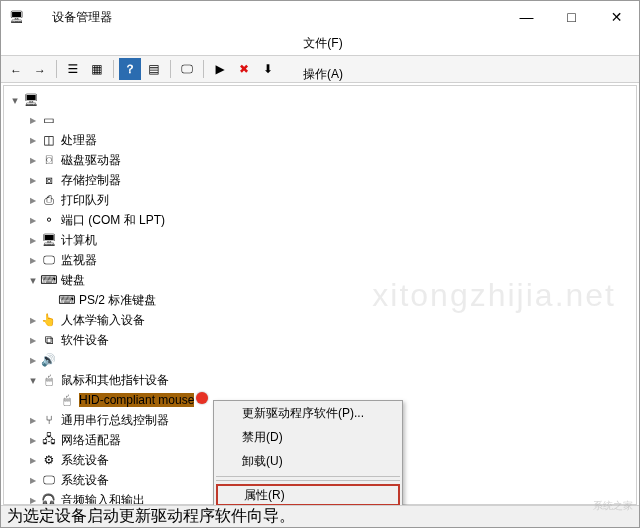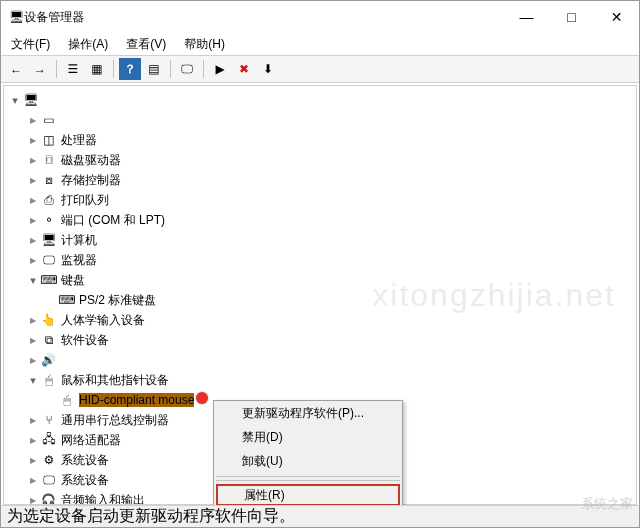--- a/index.html
+++ b/index.html
@@ -1,23 +1,23 @@
 <!DOCTYPE html>
 <html><head>
 <meta charset="utf-8">
 <style>
 * { margin: 0; padding: 0; box-sizing: border-box; font-family: "Microsoft YaHei", "Segoe UI", sans-serif; }
 body { width: 640px; height: 528px; background: #fff; border: 1px solid #999; position: relative; overflow: hidden; font-size: 12px; }
 
 .titlebar { height: 32px; display: flex; align-items: center; padding-left: 8px; }
-.titlebar .title { font-size: 12px; }
+.titlebar .title { font-size: 12px; margin-left: 28px; }
 .titlebar .win-controls { margin-left: auto; display: flex; }
 .titlebar .win-btn { width: 45px; height: 32px; display: flex; align-items: center; justify-content: center; font-size: 14px; }
 
-.menubar { height: 22px; display: flex; align-items: center; padding-left: 6px; gap: 10px; font-size: 12px; }
+.menubar { height: 22px; display: flex; align-items: center; padding-left: 6px; gap: 10px; font-size: 12px; flex-direction: column; }
 .menubar .menu-item { padding: 2px 4px; }
 
 .toolbar { height: 28px; border-top: 1px solid #d0d0d0; border-bottom: 1px solid #d0d0d0; display: flex; align-items: center; padding-left: 4px; gap: 2px; background: #f5f5f5; }
 .toolbar .sep { width: 1px; height: 18px; background: #c0c0c0; margin: 0 3px; }
 .toolbar .tb-btn { width: 22px; height: 22px; display: flex; align-items: center; justify-content: center; border: 1px solid transparent; }
 
 .tree-area { position: absolute; top: 84px; left: 2px; right: 2px; bottom: 22px; overflow: auto; border: 1px solid #d0d0d0; background: #fff; }
 .tree { padding: 4px 0; }
 .tree-row { display: flex; align-items: center; height: 20px; white-space: nowrap; }
 .tree-row .arrow { width: 14px; text-align: center; font-size: 11px; color: #666; user-select: none; }
@@ -30,21 +30,21 @@
 .red-dot { position: absolute; width: 12px; height: 12px; border-radius: 50%; background: #e73124; box-shadow: 0 0 2px rgba(0,0,0,.4); }
 
 .ctx-menu { position: absolute; background: #f0f0f0; border: 1px solid #a0a0a0; box-shadow: 2px 2px 4px rgba(0,0,0,.25); font-size: 12px; min-width: 190px; }
 .ctx-item { height: 24px; display: flex; align-items: center; padding: 0 20px 0 28px; }
 .ctx-sep { height: 1px; background: #c0c0c0; margin: 3px 2px; }
 .ctx-item.highlight { border: 2px solid #c0392b; margin: 2px; height: 22px; padding-left: 26px; }
 
 .statusbar { position: absolute; bottom: 0; left: 0; right: 0; height: 22px; border-top: 1px solid #d0d0d0; display: flex; align-items: center; padding-left: 6px; font-size: 16px; background: #f0f0f0; }
 
 .watermark { position: absolute; right: 20px; top: 50%; transform: translateY(-50%); font-size: 32px; color: rgba(120,120,120,.15); letter-spacing: 2px; pointer-events: none; }
-.watermark2 { position: absolute; right: 6px; bottom: 14px; color: rgba(180,180,180,.6); font-size: 13px; pointer-events: none; }
+.watermark2 { position: absolute; right: 6px; bottom: 14px; color: rgba(180,180,180,.6); font-size: 10px; pointer-events: none; }
 </style>
 </head>
 <body>
 
 <div class="titlebar">
   <span class="icon">🖥</span>
   <span class="title">设备管理器</span>
   <div class="win-controls">
     <div class="win-btn">—</div>
     <div class="win-btn">□</div>

